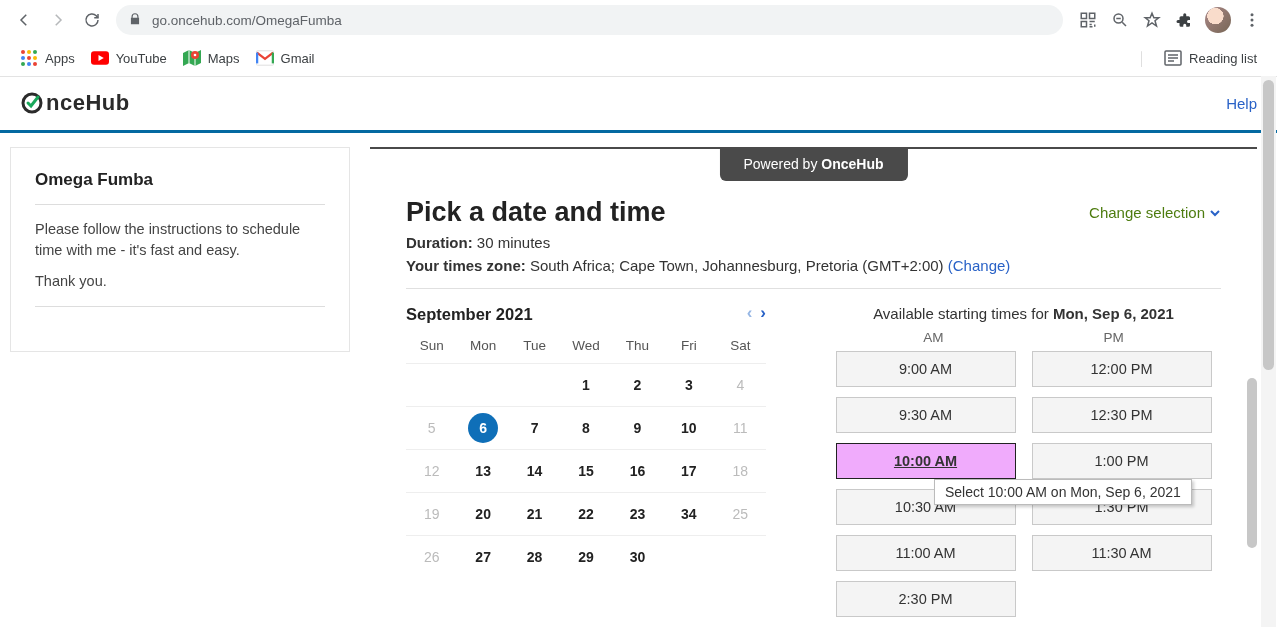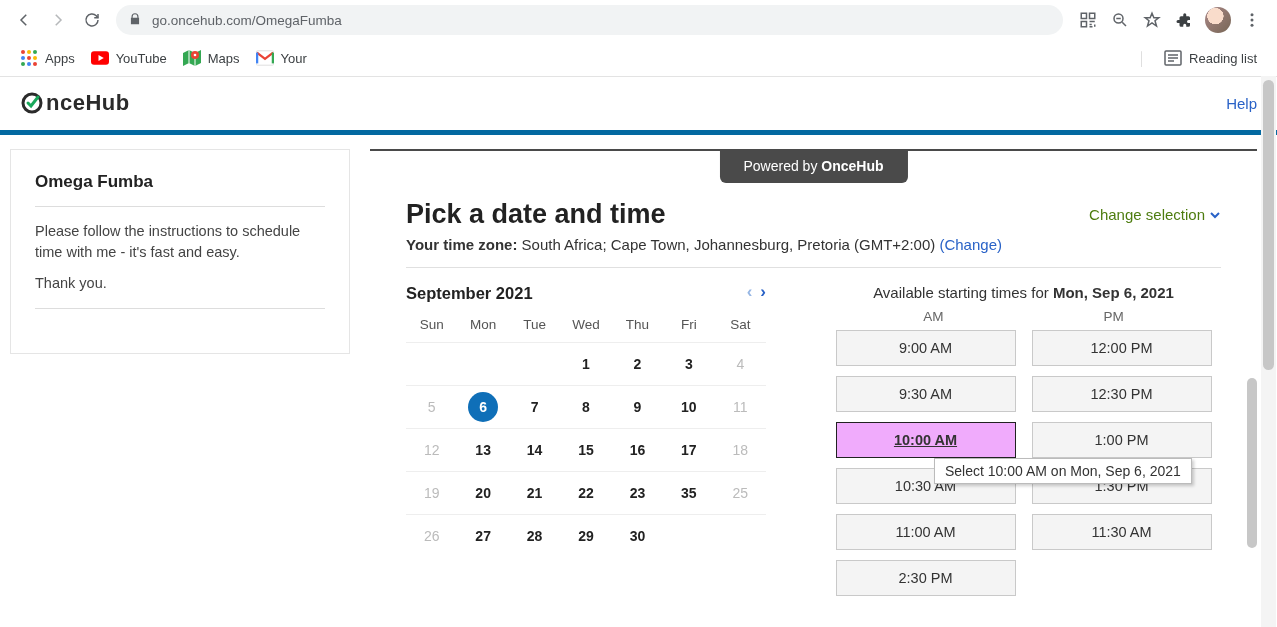--- a/index.html
+++ b/index.html
@@ -16,21 +16,21 @@
   .avatar { width:26px; height:26px; border-radius:50%; background:linear-gradient(135deg,#caa 0%,#876 100%); background-image:radial-gradient(circle at 40% 35%, #f9dccb 0 35%, transparent 36%), linear-gradient(135deg,#a88 0%,#765 100%); }
 
   .bookmarks { display:flex; align-items:center; height:36px; padding:0 12px; font-size:13px; color:#3c4043; border-bottom:1px solid #e3e3e3; }
   .bk { display:flex; align-items:center; gap:7px; padding:0 8px; height:28px; border-radius:4px; }
   .bk svg, .bk .ic { width:18px; height:18px; }
   .bk .label { }
   .bk-right { margin-left:auto; display:flex; align-items:center; gap:10px; }
 
   
   .page { position:absolute; left:0; right:0; top:76px; bottom:0; }
-  .page-header { display:flex; align-items:center; height:54px; padding:0 20px; border-bottom:5px solid #0369a1; }
+  .page-header { display:flex; align-items:center; height:54px; padding:0 20px; border-bottom:3px solid #0369a1; }
   .logo { font-size:22px; font-weight:600; color:#2b2b2b; letter-spacing:0.5px; display:flex; align-items:center; gap:2px; }
   .logo svg { width:24px; height:24px; }
   .help-link { margin-left:auto; color:#2962c7; font-size:15px; }
 
   .content { display:flex; padding:14px 20px 0 10px; gap:20px; height:calc(100% - 54px); }
 
   .side-card { width:290px; border:1px solid #e5e5e5; background:#fff; padding:22px 24px 30px; font-size:14.5px; color:#444; align-self:flex-start; }
   .side-card h3 { margin:0 0 10px 0; font-size:17px; font-weight:600; color:#222; }
   .side-card hr { border:none; border-top:1px solid #ddd; margin:14px 0; }
   .side-card p { margin:10px 0; line-height:1.45; }
@@ -175,21 +175,21 @@
         </svg></span>
     <span class="label">Maps</span>
   </div>
   <div class="bk">
     <span class="ic"><svg viewBox="0 0 20 16">
           <rect width="20" height="16" rx="2" fill="#fff" stroke="#ddd"></rect>
           <path d="M1 2l9 7 9-7" fill="none" stroke="#ea4335" stroke-width="2.5"></path>
           <path d="M1 2v12" stroke="#4285f4" stroke-width="3"></path>
           <path d="M19 2v12" stroke="#34a853" stroke-width="3"></path>
         </svg></span>
-    <span class="label">Your</span>
+    <span class="label">Gmail</span>
   </div>
   <div class="bk-right">
     <span style="color:#ddd">│</span>
     <div class="bk">
       <span class="ic"><svg viewBox="0 0 18 18">
             <rect x="1" y="2" width="16" height="14" rx="1" fill="none" stroke="#5f6368" stroke-width="1.5"></rect>
             <line x1="4" y1="6" x2="14" y2="6" stroke="#5f6368" stroke-width="1.5"></line>
             <line x1="4" y1="9" x2="14" y2="9" stroke="#5f6368" stroke-width="1.5"></line>
             <line x1="4" y1="12" x2="10" y2="12" stroke="#5f6368" stroke-width="1.5"></line>
           </svg></span>
@@ -226,21 +226,22 @@
       <div class="main-inner">
         <div class="top-row">
           <h1>Pick a date and time</h1>
           <div class="change-sel">
             <span>Change selection</span>
             <svg width="12" height="12" viewBox="0 0 12 12">
                 <path d="M2 4l4 4 4-4" fill="none" stroke="#2962c7" stroke-width="2"></path>
               </svg>
           </div>
         </div>
-        <div class="meta"><b>Your time zone:</b><span> South Africa;  Cape Town, Johannesburg, Pretoria  (GMT+2:00)  </span><a>(Change)</a></div>
+        <div class="meta"><b>Duration:</b><span> 30 minutes</span></div>
+        <div class="meta"><b>Your times zone:</b><span> South Africa;  Cape Town, Johannesburg, Pretoria  (GMT+2:00)  </span><a>(Change)</a></div>
         <div class="divider"></div>
 
         <div class="picker-row">
 
           <div class="cal">
             <div class="cal-head">
               <span>September 2021</span>
               <div class="cal-nav">
                 <span class="disabled">‹</span>
                 <span>›</span>
@@ -285,21 +286,21 @@
                     <div>16</div>
                     <div>17</div>
                     <div class="off">18</div>
                   </div>
                   <div class="cal-week">
                     <div class="off">19</div>
                     <div>20</div>
                     <div>21</div>
                     <div>22</div>
                     <div>23</div>
-                    <div>35</div>
+                    <div>34</div>
                     <div class="off">25</div>
                   </div>
                   <div class="cal-week">
                     <div class="off">26</div>
                     <div>27</div>
                     <div>28</div>
                     <div>29</div>
                     <div>30</div>
                     <div class="empty off"></div>
                     <div class="empty off"></div>

